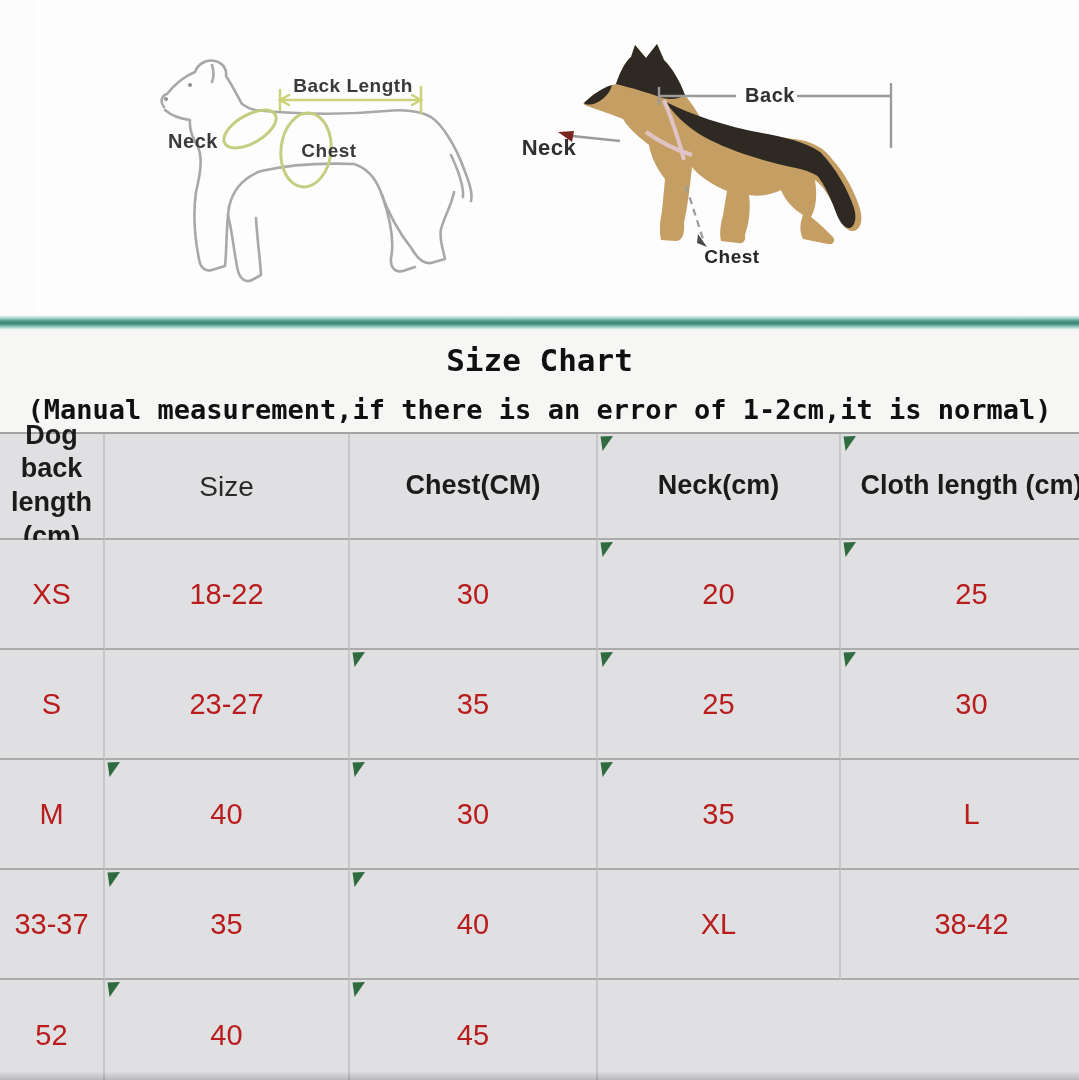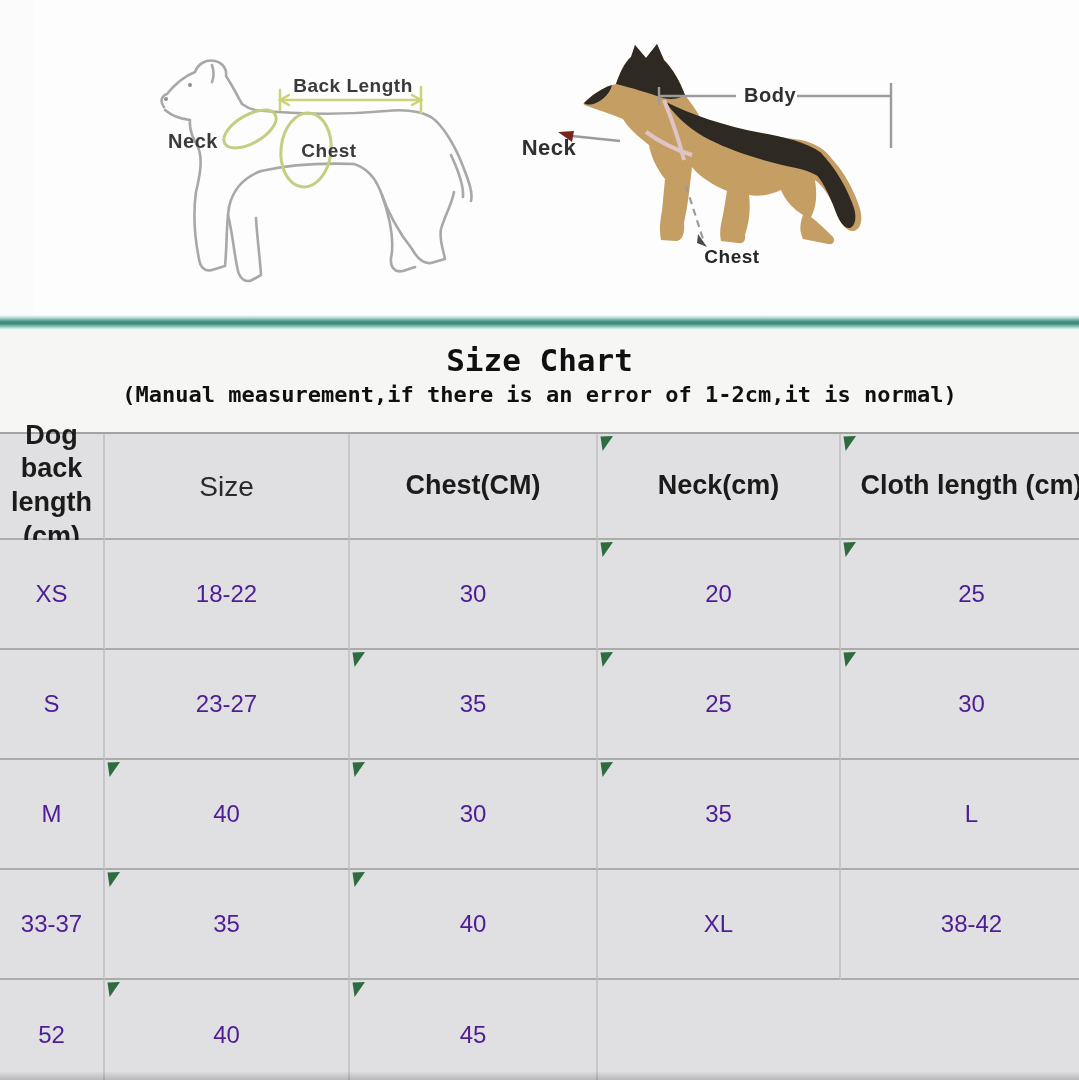--- a/index.html
+++ b/index.html
@@ -29,34 +29,34 @@
     background:linear-gradient(180deg,#fdfefd 0%,#aad8ce 20%,#4a9182 42%,#3d8a7a 58%,#a3d3c9 82%,#fdfefd 100%);
   }
 
   
   .title-strip {
     position:absolute; left:0; top:330px; width:1079px; height:102px;
     background:#f6f6f5; text-align:center; color:#101010;
     font-family:"DejaVu Sans Mono", monospace;
   }
   .chart-title   { padding-top:12px; font-size:31px; font-weight:bold; }
-  .chart-subtitle{ margin-top:4px;  font-size:22px; font-weight:bold; white-space:nowrap; }
+  .chart-subtitle{ margin-top:16px;  font-size:27px; font-weight:bold; white-space:nowrap; }
 
   
   .size-table {
     position:absolute; left:0; top:432px; width:1104px;
     display:grid;
     grid-template-columns:105px 245px 248px 243px 263px;
     grid-template-rows:106px 110px 110px 110px 110px 112px;
     background:#e0dfe1; border-top:2px solid #a3a3a3;
   }
   .cell {
     position:relative; display:flex; align-items:center; justify-content:center;
     border-right:2px solid #c7c6c8; border-bottom:2px solid #ababab;
-    background:#e0dfe1; font-size:24px; color:#4c1d95; text-align:center;
+    background:#e0dfe1; font-size:29px; color:#b91c1c; text-align:center;
   }
   .cell.hdr { font-weight:bold; font-size:27px; color:#1b1b1b; white-space:pre-line; line-height:1.25; }
   .cell.hdr-size { font-weight:400; font-size:28px; color:#2a2a2a; }
   .marker {
     position:absolute; left:2px; top:2px; width:13px; height:15px;
     background:#2e6b3f; clip-path:polygon(4% 4%, 100% 0, 20% 100%);
   }
 
   .bottom-shade {
     position:absolute; left:0; top:1071px; width:1079px; height:9px;
@@ -118,21 +118,21 @@
     <g>
       <path d="M 172 146 L 189 199" fill="none" stroke="#9b9b9b" stroke-width="2.2" stroke-dasharray="7 5"></path>
       <polygon points="184,194 193,207 183,203" fill="#4a4a4a"></polygon>
     </g>
   </svg>
 
   <span class="dlabel lbl-back-length">Back Length</span>
   <span class="dlabel lbl-sketch-neck">Neck</span>
   <span class="dlabel lbl-sketch-chest">Chest</span>
   <span class="dlabel lbl-photo-neck">Neck</span>
-  <span class="dlabel lbl-photo-body">Body</span>
+  <span class="dlabel lbl-photo-body">Back</span>
   <span class="dlabel lbl-photo-chest">Chest</span>
 </div>
 
 <div class="divider"></div>
 
 <div class="title-strip">
   <div class="chart-title">Size Chart</div>
   <div class="chart-subtitle">(Manual measurement,if there is an error of 1-2cm,it is normal)</div>
 </div>
 

